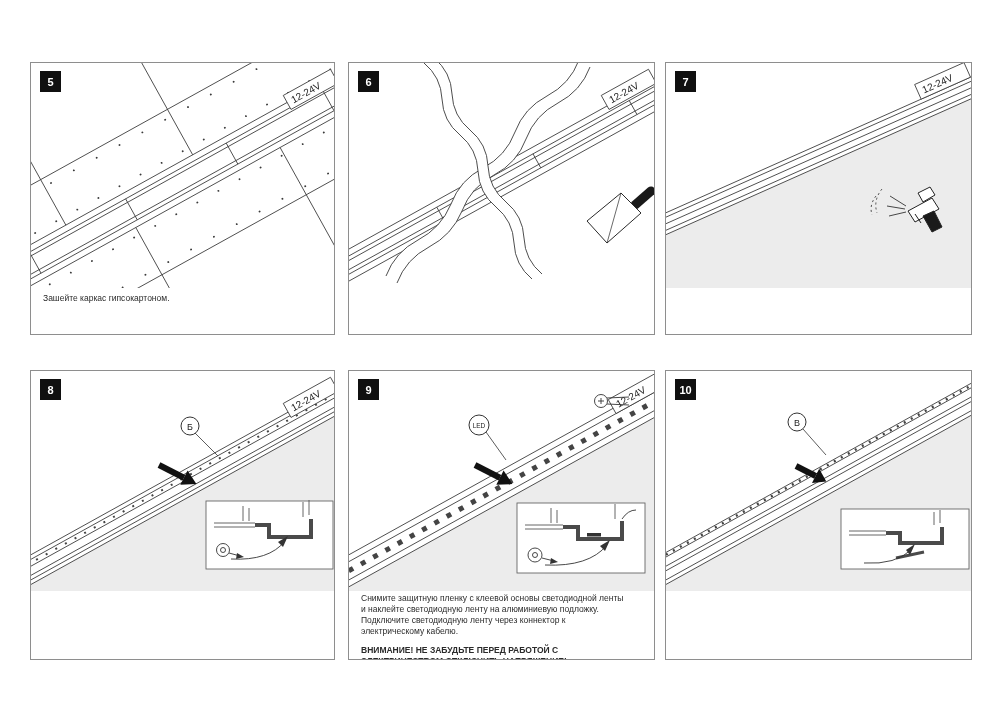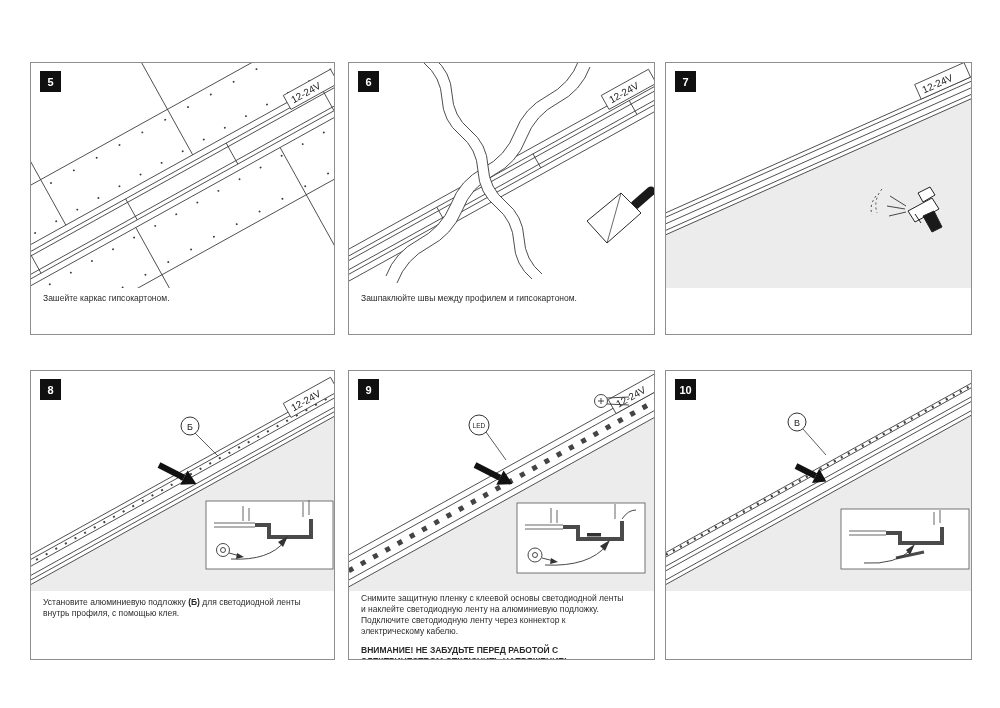--- a/index.html
+++ b/index.html
@@ -88,21 +88,20 @@
         <path d="M75,0 Q92,14 93,36 Q94,58 111,72 Q128,86 129,108 Q130,130 147,144 Q164,158 165,180 Q166,202 183,216 L193,211 Q176,197 175,175 Q174,153 157,139 Q140,125 139,103 Q138,81 121,67 Q104,53 103,31 Q102,9 85,-5 Z" fill="#ffffff"></path>
         <path d="M75,0 Q92,14 93,36 Q94,58 111,72 Q128,86 129,108 Q130,130 147,144 Q164,158 165,180 Q166,202 183,216" fill="none" stroke="#3a3a3a" stroke-width="0.9"></path>
         <path d="M85,-5 Q102,9 103,31 Q104,53 121,67 Q138,81 139,103 Q140,125 157,139 Q174,153 175,175 Q176,197 193,211" fill="none" stroke="#3a3a3a" stroke-width="0.9"></path>
       </g>
       <g>
         <line x1="286" y1="142" x2="302" y2="128" stroke="#1a1a1a" stroke-width="9" stroke-linecap="round"></line>
         <polygon points="238,158 272,130 292,150 258,180" fill="#ffffff" stroke="#2a2a2a" stroke-width="1"></polygon>
         <line x1="272" y1="130" x2="258" y2="180" stroke="#2a2a2a" stroke-width="0.7"></line>
       </g>
     </svg>
-    <div class="caption" style="top:230px">Зашпаклюйте швы между профилем и гипсокартоном.</div>
   </div>
 
   <div class="panel" style="left:665px;top:62px;width:307px;height:273px">
     <div class="badge">7</div>
     <svg class="art" width="305" height="225" viewBox="0 0 305 225">
       <g transform="rotate(-24 150 95)">
         <rect x="-120" y="104" width="580" height="330" fill="#ececec" stroke="none"></rect>
         <g stroke="#3a3a3a" stroke-width="0.8" fill="none">
           <line x1="-90" y1="84" x2="400" y2="84"></line>
           <line x1="-90" y1="88" x2="400" y2="88"></line>
@@ -173,21 +172,20 @@
         <path d="M200,188 Q238,190 254,170" stroke="#333"></path>
         <polygon points="257,165 247,171 252,176" fill="#333" stroke="none"></polygon>
         <g>
           <circle cx="192" cy="179" r="6.5" stroke="#333"></circle>
           <circle cx="192" cy="179" r="2.5" stroke="#333"></circle>
           <line x1="198" y1="182" x2="209" y2="185" stroke="#333"></line>
           <polygon points="213,186 205,188 206,182" fill="#333" stroke="none"></polygon>
         </g>
       </g>
     </svg>
-    <div class="caption" style="top:226px"><span>Установите алюминиевую подложку </span><b>(Б)</b><span> для светодиодной ленты внутрь профиля, с помощью клея.</span></div>
   </div>
 
   <div class="panel" style="left:348px;top:370px;width:307px;height:290px">
     <div class="badge">9</div>
     <svg class="art" width="305" height="220" viewBox="0 0 305 220">
       <g transform="rotate(-29 150 112)">
         <rect x="-120" y="130" width="580" height="330" fill="#ececec" stroke="none"></rect>
         <rect x="-90" y="108" width="480" height="16" fill="#ffffff" stroke="none"></rect>
         <g stroke="#3a3a3a" stroke-width="0.8" fill="none">
           <line x1="-90" y1="102" x2="390" y2="102"></line>

